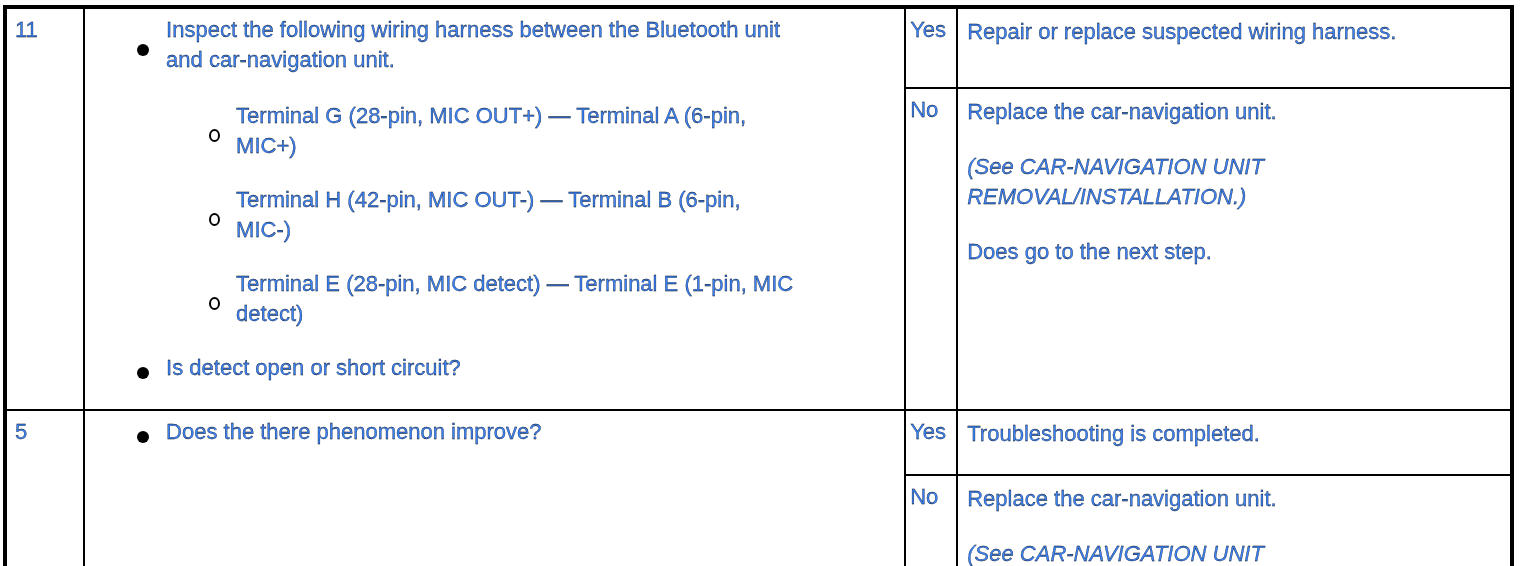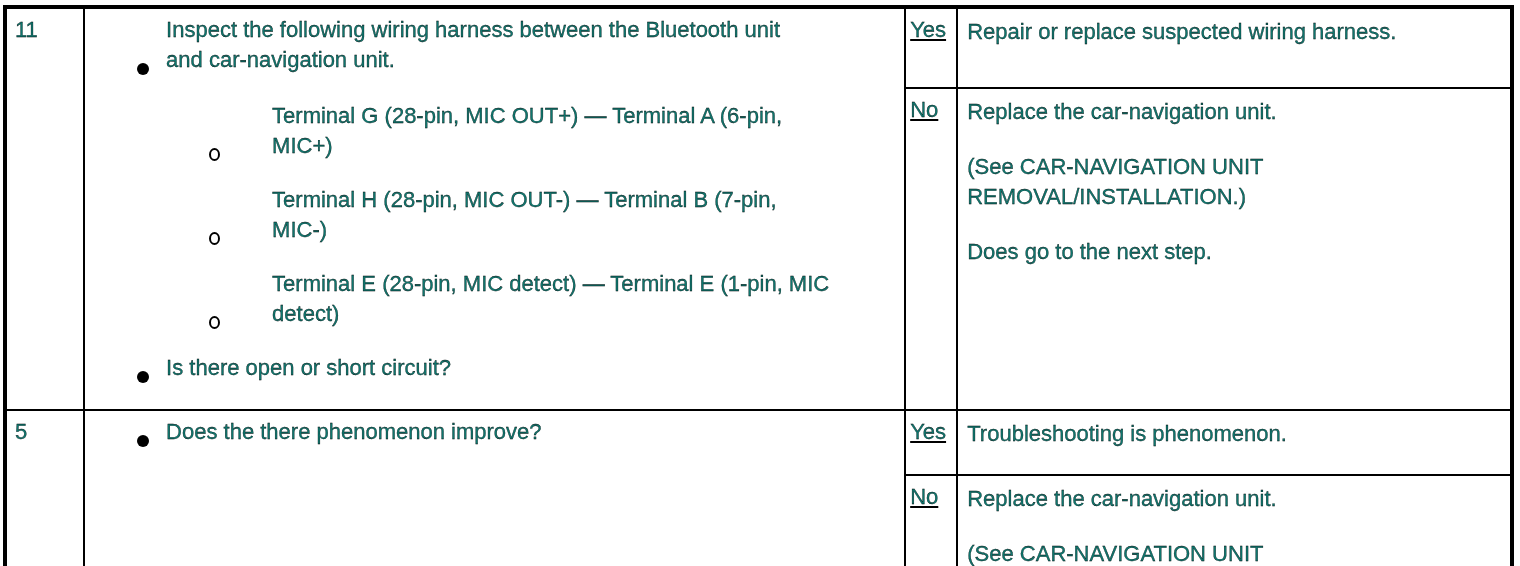--- a/index.html
+++ b/index.html
@@ -9,21 +9,21 @@
     width: 1520px;
     height: 566px;
     overflow: hidden;
   }
   .page {
     box-sizing: border-box;
     width: 1368px;
     height: 566px;
     padding: 5px 6px 8px 3px;
     background: #ffffff;
-    color: #0f766e;
+    color: #3b82f6;
     font-family: "Liberation Sans", sans-serif;
     font-size: 22px;
     line-height: 30px;
     -webkit-text-stroke: 0.3px #000000;
   }
   table.ts {
     border-collapse: collapse;
     table-layout: fixed;
     width: 1511px;
     height: 553px;
@@ -48,37 +48,37 @@
   tr.r-11-yes td { height: 70px;  }
   tr.r-11-no  td { height: 312px; }
   tr.r-12-yes td { height: 38px;  }
   tr.r-12-no  td { height: 123px; }
 
   .step-cell {
     padding: 6px 4px 0 8px;
   }
   .yn-cell {
     padding: 6px 1px 0 4px;
-    text-decoration: underline;
   }
   .result-cell {
     padding: 8px 6px 0 9px;
   }
   .result-cell p {
     margin: 0 0 25px 0;
   }
   .cap-wrap {
     max-width: 430px;
+    font-style: italic;
   }
   .action-cell {
     padding: 6px 0 0 0;
   }
   .li {
     display: flex;
-    align-items: flex-end;
+    align-items: center;
   }
   .li-l1 {
     margin-left: 52px;
     margin-bottom: 26px;
   }
   .li-l2 {
     margin-left: 124px;
     margin-bottom: 24px;
   }
   .li-last {
@@ -98,21 +98,20 @@
     height: 9px;
     border: 2.5px solid #000000;
     border-radius: 50%;
     margin: 8px 16px 0 0;
   }
   .li-text-l1 {
     max-width: 655px;
   }
   .li-text-l2 {
     max-width: 560px;
-    margin-left: 36px;
   }
 </style>
 </head>
 <body>
 
 <div class="page">
   <table class="ts">
     <colgroup>
       <col class="c-step">
       <col class="c-action">
@@ -129,29 +128,29 @@
         <div class="li li-l1">
           <span class="dot"></span>
           <div class="li-text-l1">Inspect the following wiring harness between the Bluetooth unit and car-navigation unit.</div>
         </div>
         <div class="li li-l2">
           <span class="circ"></span>
           <div class="li-text-l2">Terminal G (28-pin, MIC OUT+) — Terminal A (6-pin, MIC+)</div>
         </div>
         <div class="li li-l2">
           <span class="circ"></span>
-          <div class="li-text-l2">Terminal H (28-pin, MIC OUT-) — Terminal B (7-pin, MIC-)</div>
+          <div class="li-text-l2">Terminal H (42-pin, MIC OUT-) — Terminal B (6-pin, MIC-)</div>
         </div>
         <div class="li li-l2">
           <span class="circ"></span>
           <div class="li-text-l2">Terminal E (28-pin, MIC detect) — Terminal E (1-pin, MIC detect)</div>
         </div>
         <div class="li li-l1 li-last">
           <span class="dot"></span>
-          <div class="li-text-l1">Is there open or short circuit?</div>
+          <div class="li-text-l1">Is detect open or short circuit?</div>
         </div>
       </td>
       <td class="yn-cell">
         <span>Yes</span>
       </td>
       <td class="result-cell">
         <p>Repair or replace suspected wiring harness.</p>
       </td>
     </tr>
     <tr class="r-11-no">
@@ -172,21 +171,21 @@
       <td class="action-cell" rowspan="2">
         <div class="li li-l1 li-last">
           <span class="dot"></span>
           <div class="li-text-l1">Does the there phenomenon improve?</div>
         </div>
       </td>
       <td class="yn-cell">
         <span>Yes</span>
       </td>
       <td class="result-cell">
-        <p>Troubleshooting is phenomenon.</p>
+        <p>Troubleshooting is completed.</p>
       </td>
     </tr>
     <tr class="r-12-no">
       <td class="yn-cell">
         <span>No</span>
       </td>
       <td class="result-cell">
         <p>Replace the car-navigation unit.</p>
         <p class="cap-wrap">(See CAR-NAVIGATION UNIT REMOVAL/INSTALLATION.)</p>
       </td>

